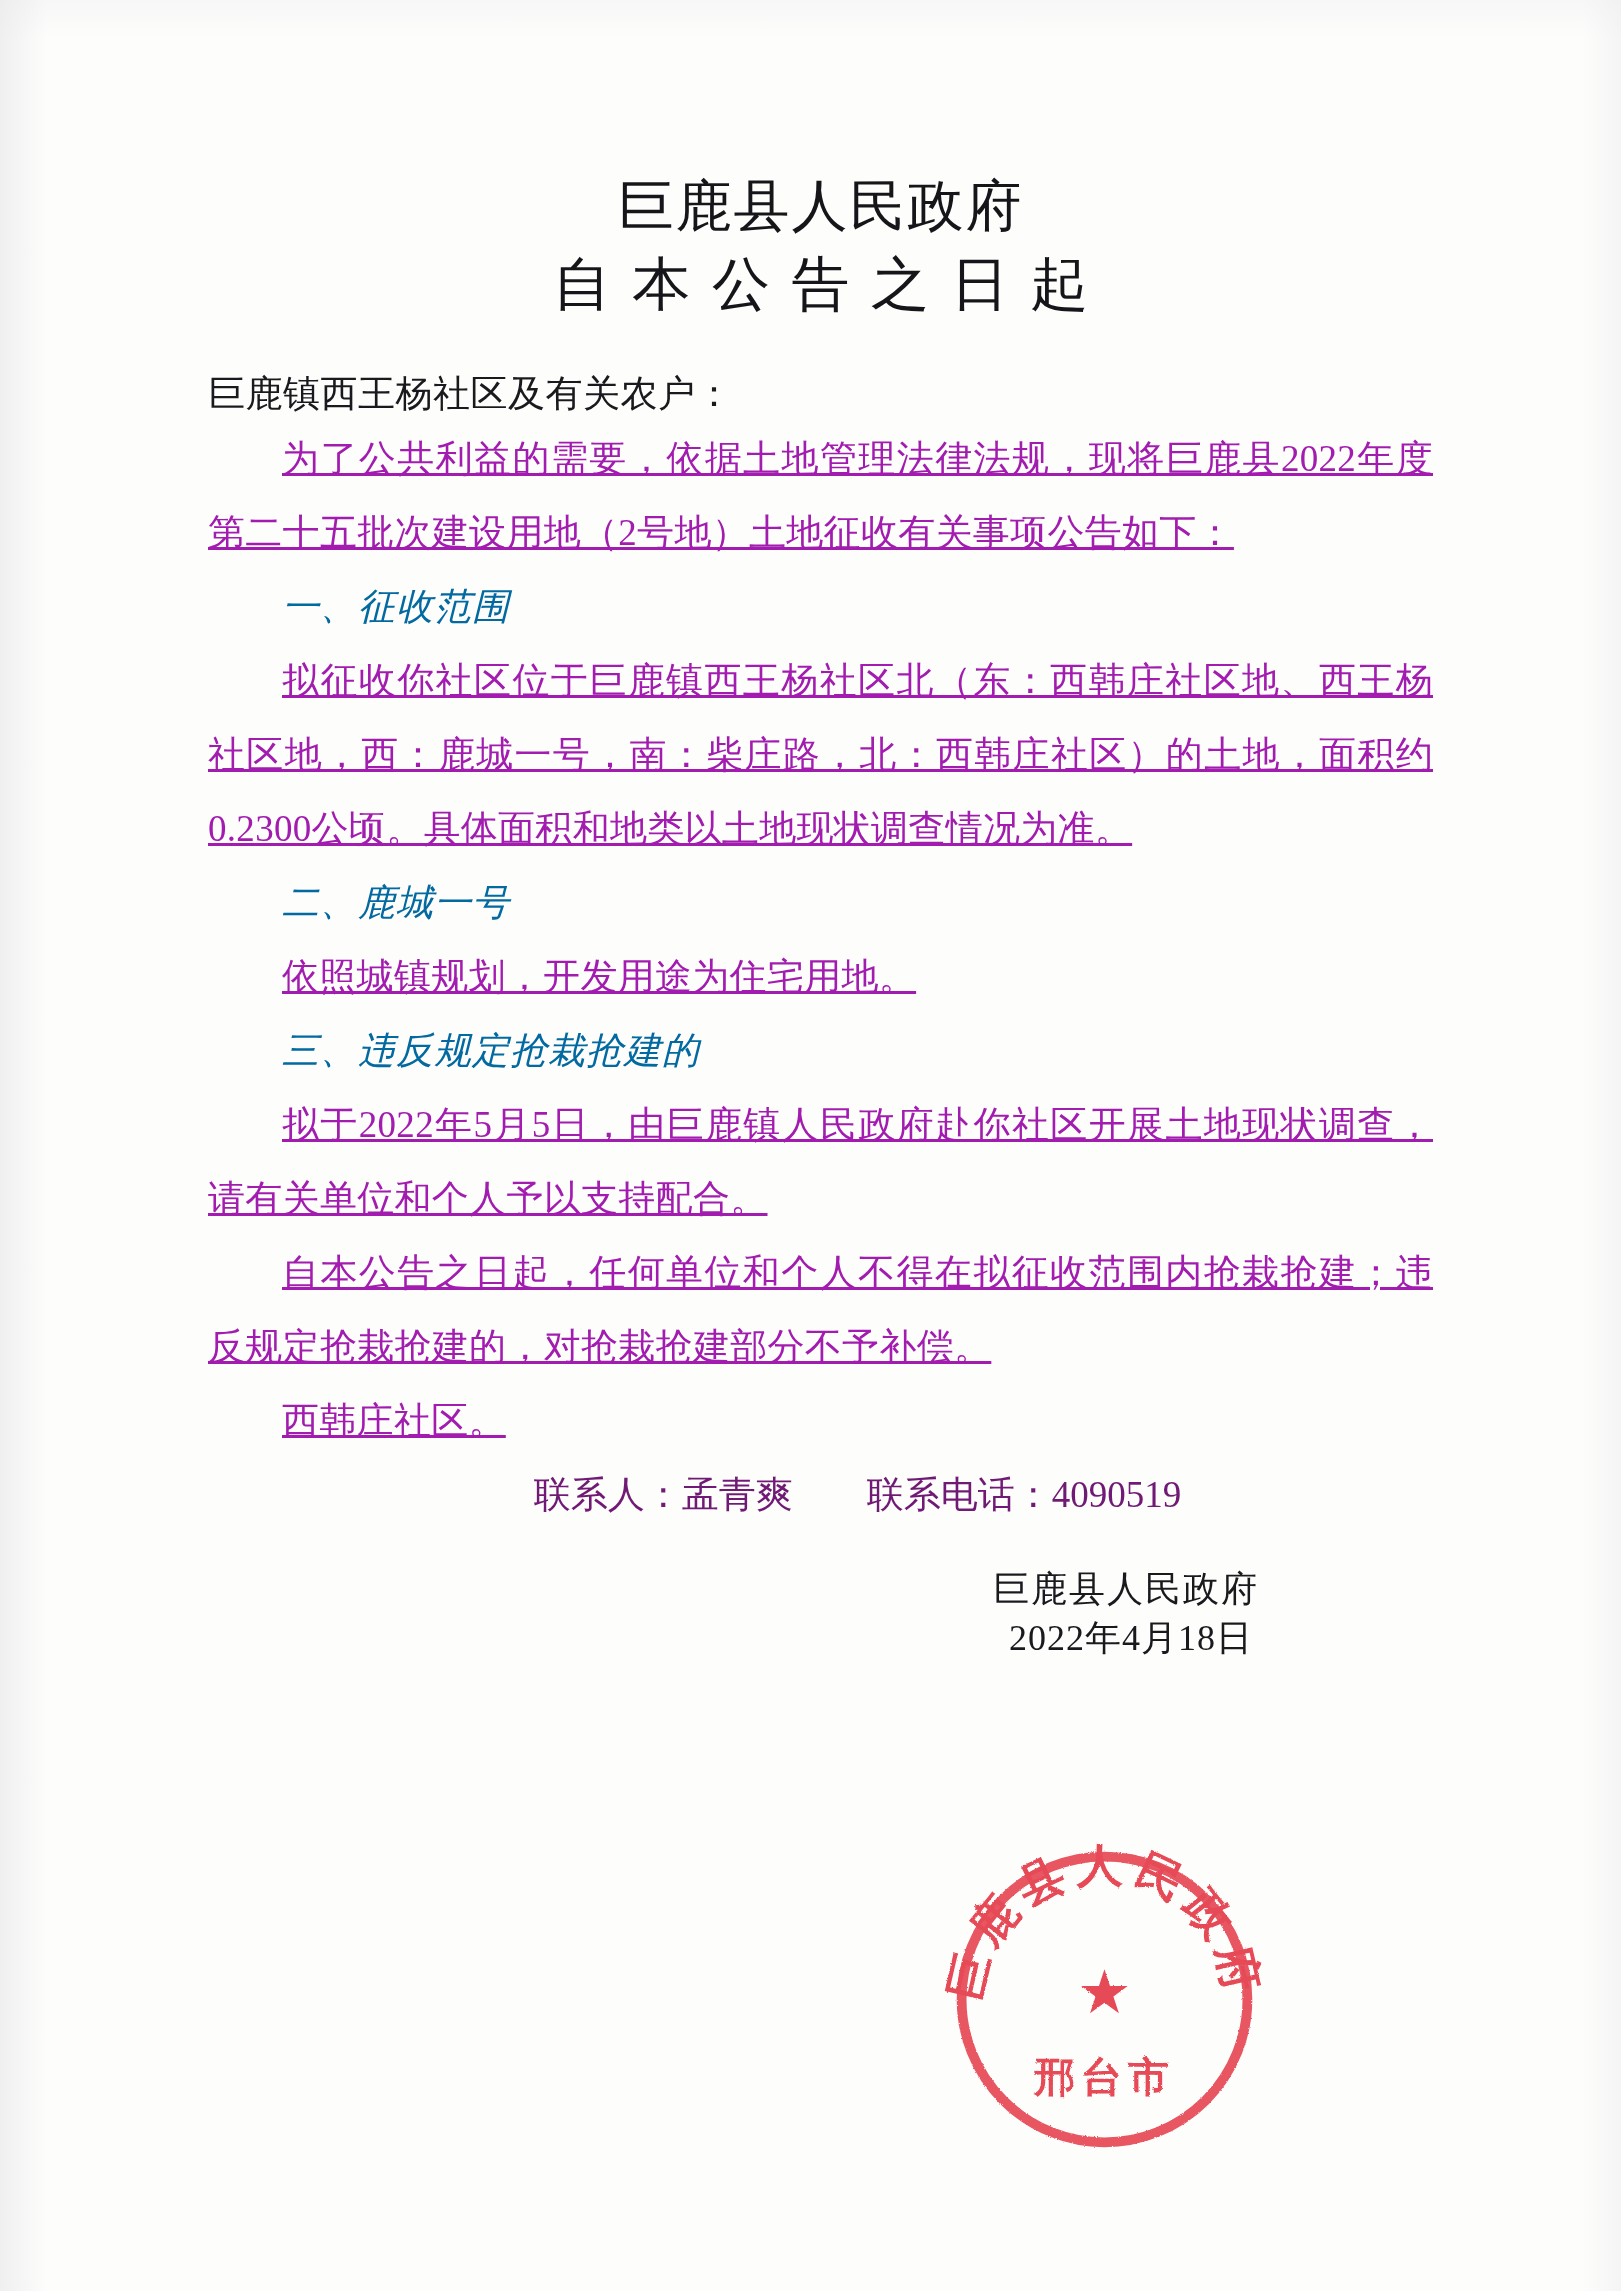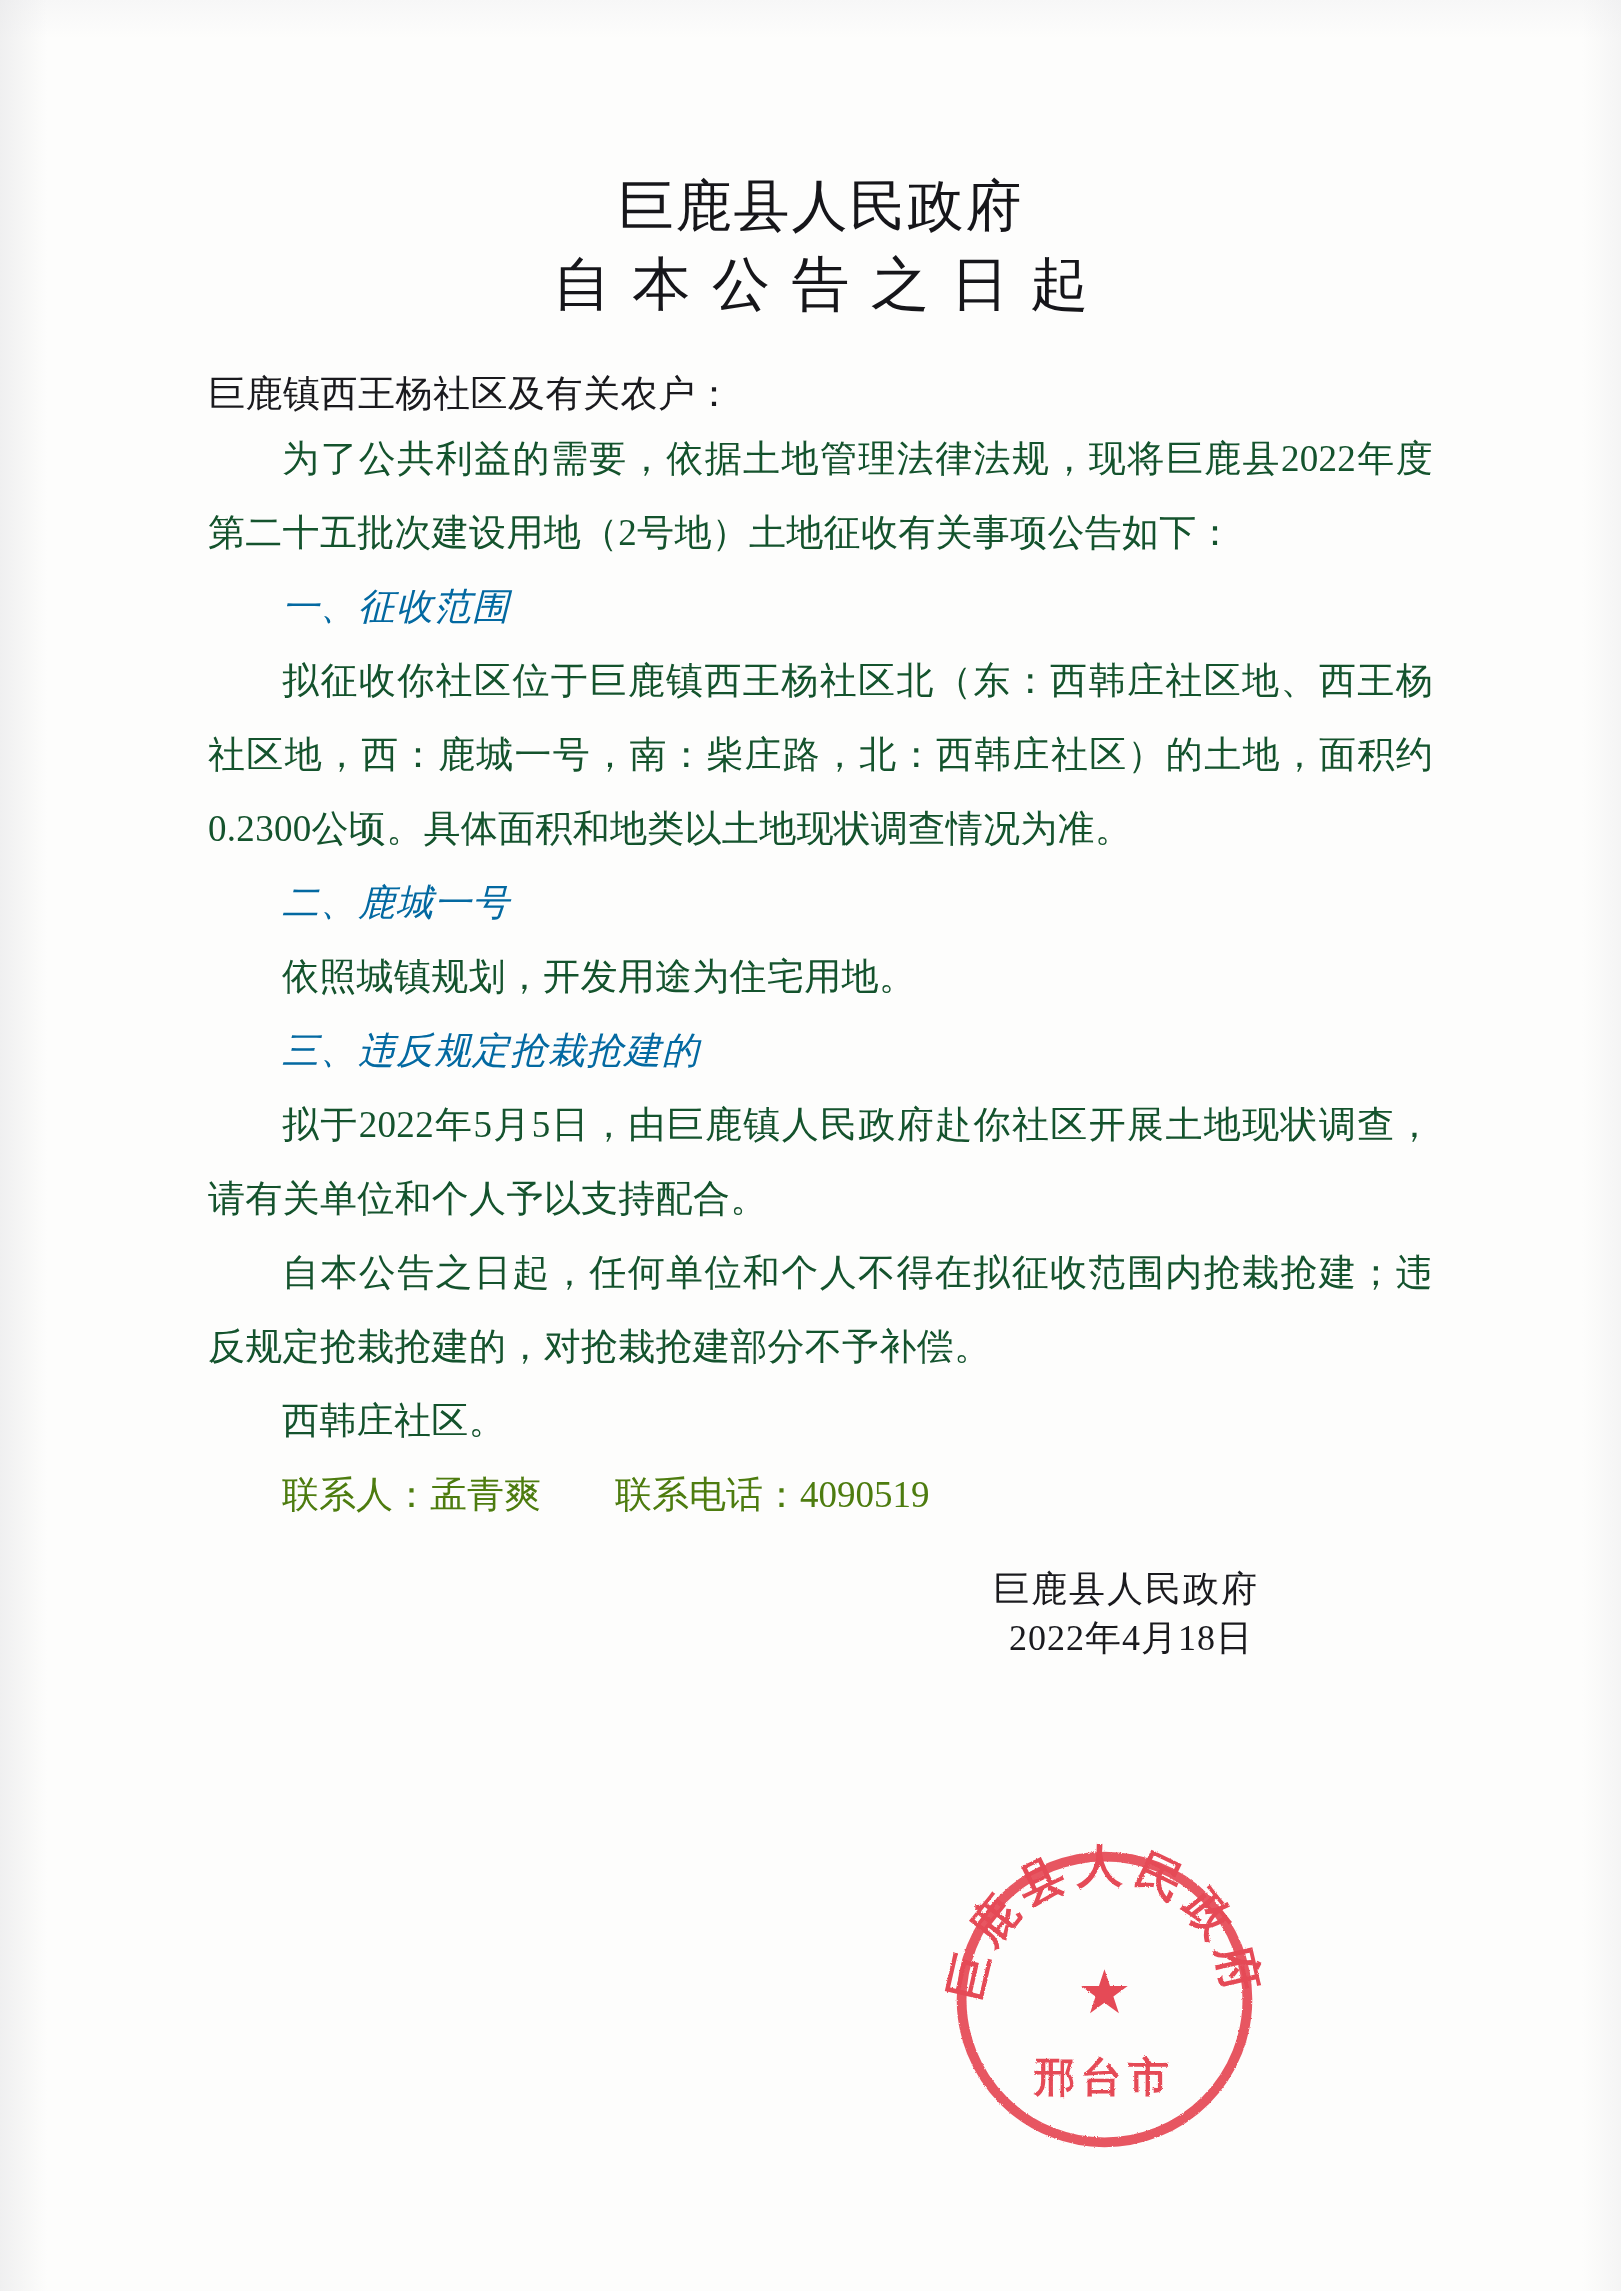--- a/index.html
+++ b/index.html
@@ -58,45 +58,47 @@
   .salutation {
     margin-top: 45px;
     font-size: 37px;
     line-height: 1.5;
     color: #1a1a1e;
     letter-spacing: 0.5px;
   }
   .para {
     font-size: 37px;
     line-height: 74px;
-    color: #14532d;
+    color: #a21caf;
     text-align: justify;
     text-justify: inter-ideograph;
     letter-spacing: 0.3px;
     margin: 0;
+    text-decoration: underline;
   }
   .para.indent {
     text-indent: 74px;
   }
   .section-head {
     font-size: 37px;
     line-height: 74px;
     color: #0369a1;
     text-indent: 74px;
     letter-spacing: 1px;
     margin: 0;
     font-style: italic;
   }
   .contact-line {
     font-size: 37px;
     line-height: 74px;
-    color: #4d7c0f;
+    color: #701a75;
     text-indent: 74px;
     margin: 0;
     white-space: pre;
+    text-align: center;
   }
   .signature-block {
     margin-top: 33px;
     text-align: right;
     padding-right: 174px;
     position: relative;
     z-index: 3;
   }
   .sig-org {
     font-size: 36px;

